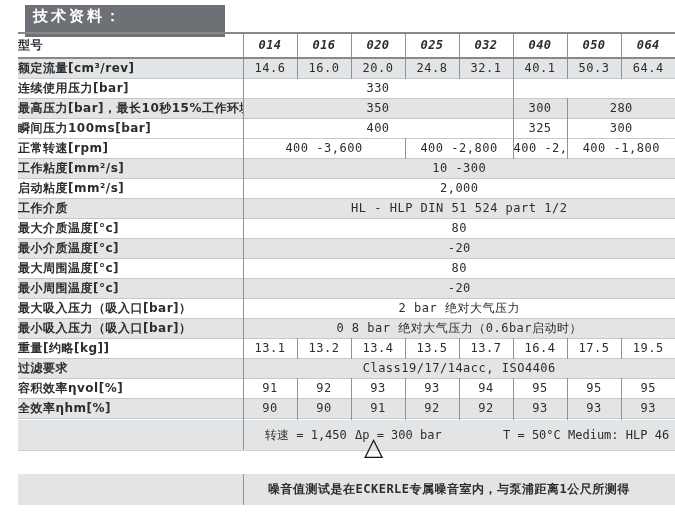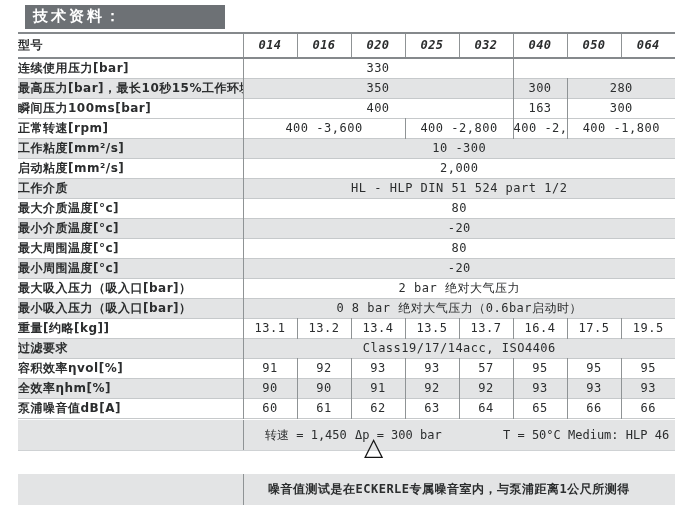--- a/index.html
+++ b/index.html
@@ -3,21 +3,21 @@
 <meta charset="utf-8">
 <style>
   html,body { margin:0; padding:0; }
   .page {
     position:relative; width:675px; height:518px;
     background:#ffffff; overflow:hidden;
     font-family:"DejaVu Sans", sans-serif;
     color:#2b2d2e;
   }
   .title-bar {
-    position:absolute; left:25px; top:5px; width:200px; height:24px;
+    position:absolute; left:25px; top:5px; width:200px; height:32px;
     background:#6d7175; color:#ffffff;
     font-size:15px; font-weight:bold; line-height:22px;
     padding-left:8px; box-sizing:border-box; letter-spacing:3px;
   }
   table.spec {
     position:absolute; left:18px; top:32px; width:657px;
     border-collapse:collapse; table-layout:fixed;
     border-top:2px solid #85898c;
   }
   table.spec tr { border-bottom:1px solid #c6c9cb;margin-left:8px; }
@@ -87,38 +87,49 @@
       <td class="val">014</td>
       <td class="val">016</td>
       <td class="val">020</td>
       <td class="val">025</td>
       <td class="val">032</td>
       <td class="val">040</td>
       <td class="val">050</td>
       <td class="val">064</td>
     </tr>
 
+    <tr class="gray">
+      <td class="label">额定流量[cm³/rev]</td>
+      <td class="val">14.6</td>
+      <td class="val">16.0</td>
+      <td class="val">20.0</td>
+      <td class="val">24.8</td>
+      <td class="val">32.1</td>
+      <td class="val">40.1</td>
+      <td class="val">50.3</td>
+      <td class="val">64.4</td>
+    </tr>
 
     <tr>
       <td class="label">连续使用压力[bar]</td>
       <td class="val" colspan="5">330</td>
       <td class="val" colspan="3"></td>
     </tr>
 
     <tr class="gray">
       <td class="label">最高压力[bar]，最长10秒15%工作环境</td>
       <td class="val" colspan="5">350</td>
       <td class="val">300</td>
       <td class="val" colspan="2">280</td>
     </tr>
 
     <tr>
       <td class="label">瞬间压力100ms[bar]</td>
       <td class="val" colspan="5">400</td>
-      <td class="val">163</td>
+      <td class="val">325</td>
       <td class="val" colspan="2">300</td>
     </tr>
 
 
     <tr>
       <td class="label">正常转速[rpm]</td>
       <td class="val" colspan="3">400 -3,600</td>
       <td class="val" colspan="2">400 -2,800</td>
       <td class="val">400 -2,200</td>
       <td class="val" colspan="2">400 -1,800</td>
@@ -185,21 +196,21 @@
       <td class="label">过滤要求</td>
       <td class="val" colspan="8">Class19/17/14acc, ISO4406</td>
     </tr>
 
     <tr>
       <td class="label">容积效率ηvol[%]</td>
       <td class="val">91</td>
       <td class="val">92</td>
       <td class="val">93</td>
       <td class="val">93</td>
-      <td class="val">57</td>
+      <td class="val">94</td>
       <td class="val">95</td>
       <td class="val">95</td>
       <td class="val">95</td>
     </tr>
 
     <tr class="gray">
       <td class="label">全效率ηhm[%]</td>
       <td class="val">90</td>
       <td class="val">90</td>
       <td class="val">91</td>

